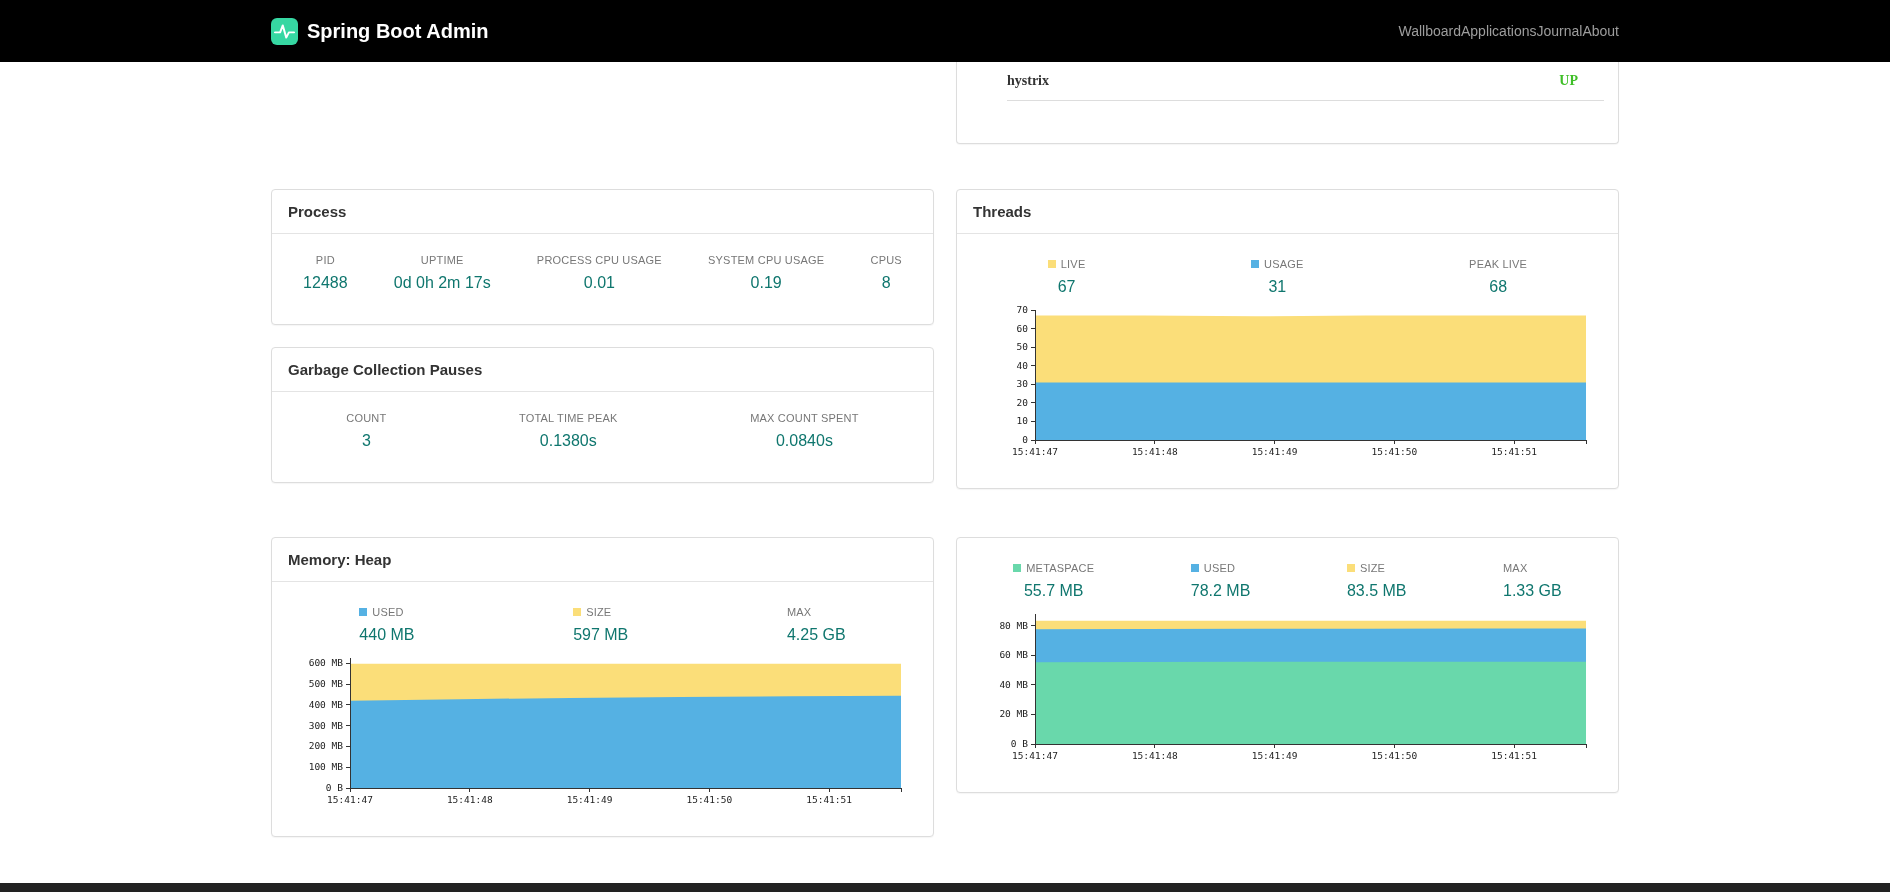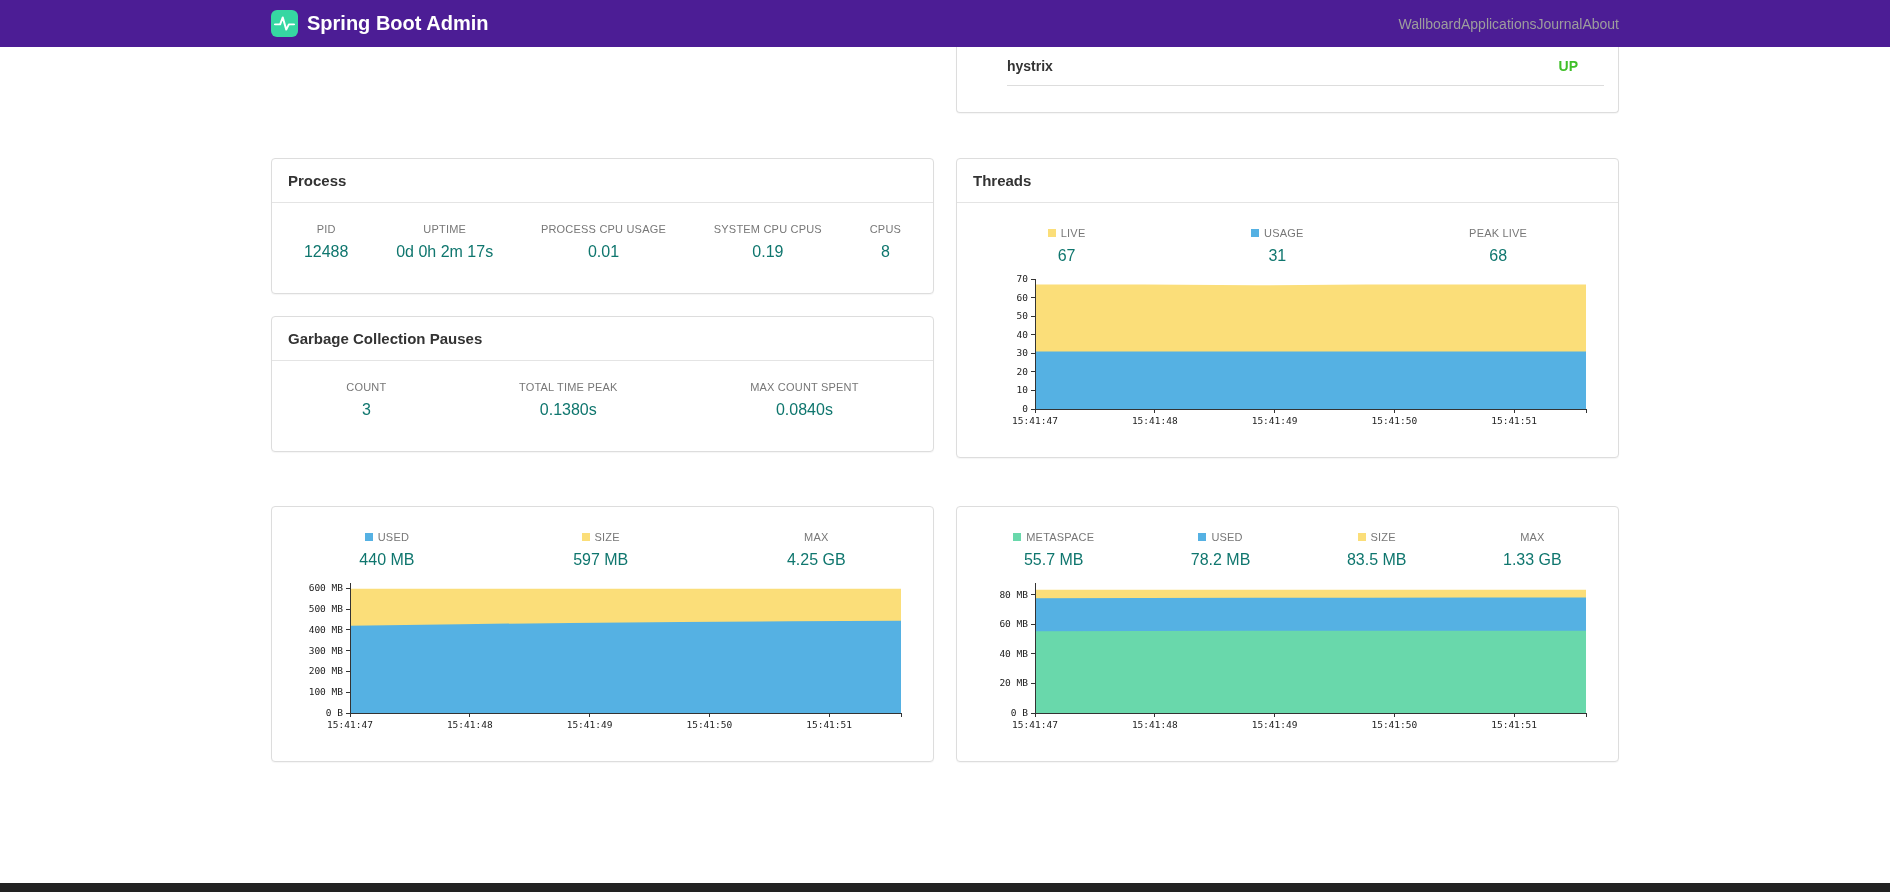--- a/index.html
+++ b/index.html
@@ -5,52 +5,52 @@
   * { box-sizing: border-box; }
   html,body { margin:0; padding:0; }
   body {
     width: 1890px; height: 892px;
     background: #ffffff;
     font-family: "Liberation Sans", sans-serif;
     position: relative;
     overflow: hidden;
   }
   
-  .navbar { height: 47px; background:#4c1d95; display:flex; align-items:center; }
+  .navbar { height: 62px; background:#000000; display:flex; align-items:center; }
   .nav-inner { width: 1360px; margin: 0 auto; display:flex; align-items:center; justify-content:space-between; padding: 0 6px; }
   .brand { display:flex; align-items:center; gap:9px; color:#fff; font-weight:bold; font-size:20px; cursor:pointer; }
   .brand-icon { width:27px; height:27px; border-radius:6px; background:#36d7a2; display:flex; align-items:center; justify-content:center; }
   .brand-icon svg { display:block; }
   .nav-links { display:flex; }
   .nav-link { color:#9d9d9d; font-size:14px; cursor:pointer; }
 
   
   .container { width: 1348px; margin: 0 auto; }
   .row { display:flex; gap:22px; }
   .col { width:663px; flex:0 0 663px; }
   .mt-row  { margin-top: 45px; }
   .mt-row2 { margin-top: 48px; }
 
   
   .panel { background:#fff; border:1px solid #ddd; border-radius:4px; box-shadow:0 1px 1px rgba(0,0,0,.04); }
   .panel + .panel { margin-top:22px; }
-  .panel-cut { border-top:none; border-top-left-radius:0; border-top-right-radius:0; padding-bottom:26px; }
+  .panel-cut { border-top:none; border-top-left-radius:0; border-top-right-radius:0; padding-bottom:42px;font-family:Liberation Serif, serif; }
   .health-row { margin:0 14px 0 50px; padding:11px 26px 11px 0; border-bottom:1px solid #ddd;
                 display:flex; justify-content:space-between; align-items:center; }
   .health-name { font-size:14px; font-weight:bold; color:#333; }
   .health-status { font-size:14px; font-weight:bold; color:#3fbf28; }
 
   .panel-title { padding:13px 16px; font-size:15px; font-weight:bold; color:#333; border-bottom:1px solid #e4e4e4; }
 
   .stats { display:flex; justify-content:space-around; padding:20px 8px 32px; text-align:center; }
   .stat-label { font-size:11px; color:#777; letter-spacing:.2px; }
   .stat-value { font-size:16px; color:#0f766e; margin-top:8px; }
 
   .legend { display:flex; justify-content:space-around; padding:24px 8px 0; text-align:center; }
-  .legend-label { font-size:11px; color:#777; letter-spacing:.2px; display:flex; align-items:center; justify-content:center; }
+  .legend-label { font-size:11px; color:#777; letter-spacing:.2px; display:flex; align-items:center; justify-content:flex-start; }
   .swatch { display:inline-block; width:8px; height:8px; margin-right:5px; }
 
   .chart-wrap { padding:8px 26px 26px; }
   svg.chart { width:100%; height:158px; display:block; }
 
   .footer-bar { position:absolute; left:0; bottom:0; width:100%; height:9px; background:#222; }
 </style>
 </head>
 <body>
 
@@ -98,21 +98,21 @@
           </div>
           <div class="stat">
             <div class="stat-label">UPTIME</div>
             <div class="stat-value">0d 0h 2m 17s</div>
           </div>
           <div class="stat">
             <div class="stat-label">PROCESS CPU USAGE</div>
             <div class="stat-value">0.01</div>
           </div>
           <div class="stat">
-            <div class="stat-label">SYSTEM CPU CPUS</div>
+            <div class="stat-label">SYSTEM CPU USAGE</div>
             <div class="stat-value">0.19</div>
           </div>
           <div class="stat">
             <div class="stat-label">CPUS</div>
             <div class="stat-value">8</div>
           </div>
         </div>
       </div>
 
       <div class="panel">
@@ -194,20 +194,21 @@
               <line x1="603" y1="136" x2="603" y2="140" stroke="#333" stroke-width="1" shape-rendering="crispEdges"></line>
             </svg>
         </div>
       </div>
     </div>
   </div>
 
   <div class="row mt-row2">
     <div class="col">
       <div class="panel">
+        <div class="panel-title">Memory: Heap</div>
         <div class="legend">
           <div class="legend-item">
             <div class="legend-label">
               <span class="swatch" style="background: rgb(85, 177, 227);"></span>
               <span>USED</span>
             </div>
             <div class="stat-value">440 MB</div>
           </div>
           <div class="legend-item">
             <div class="legend-label">

